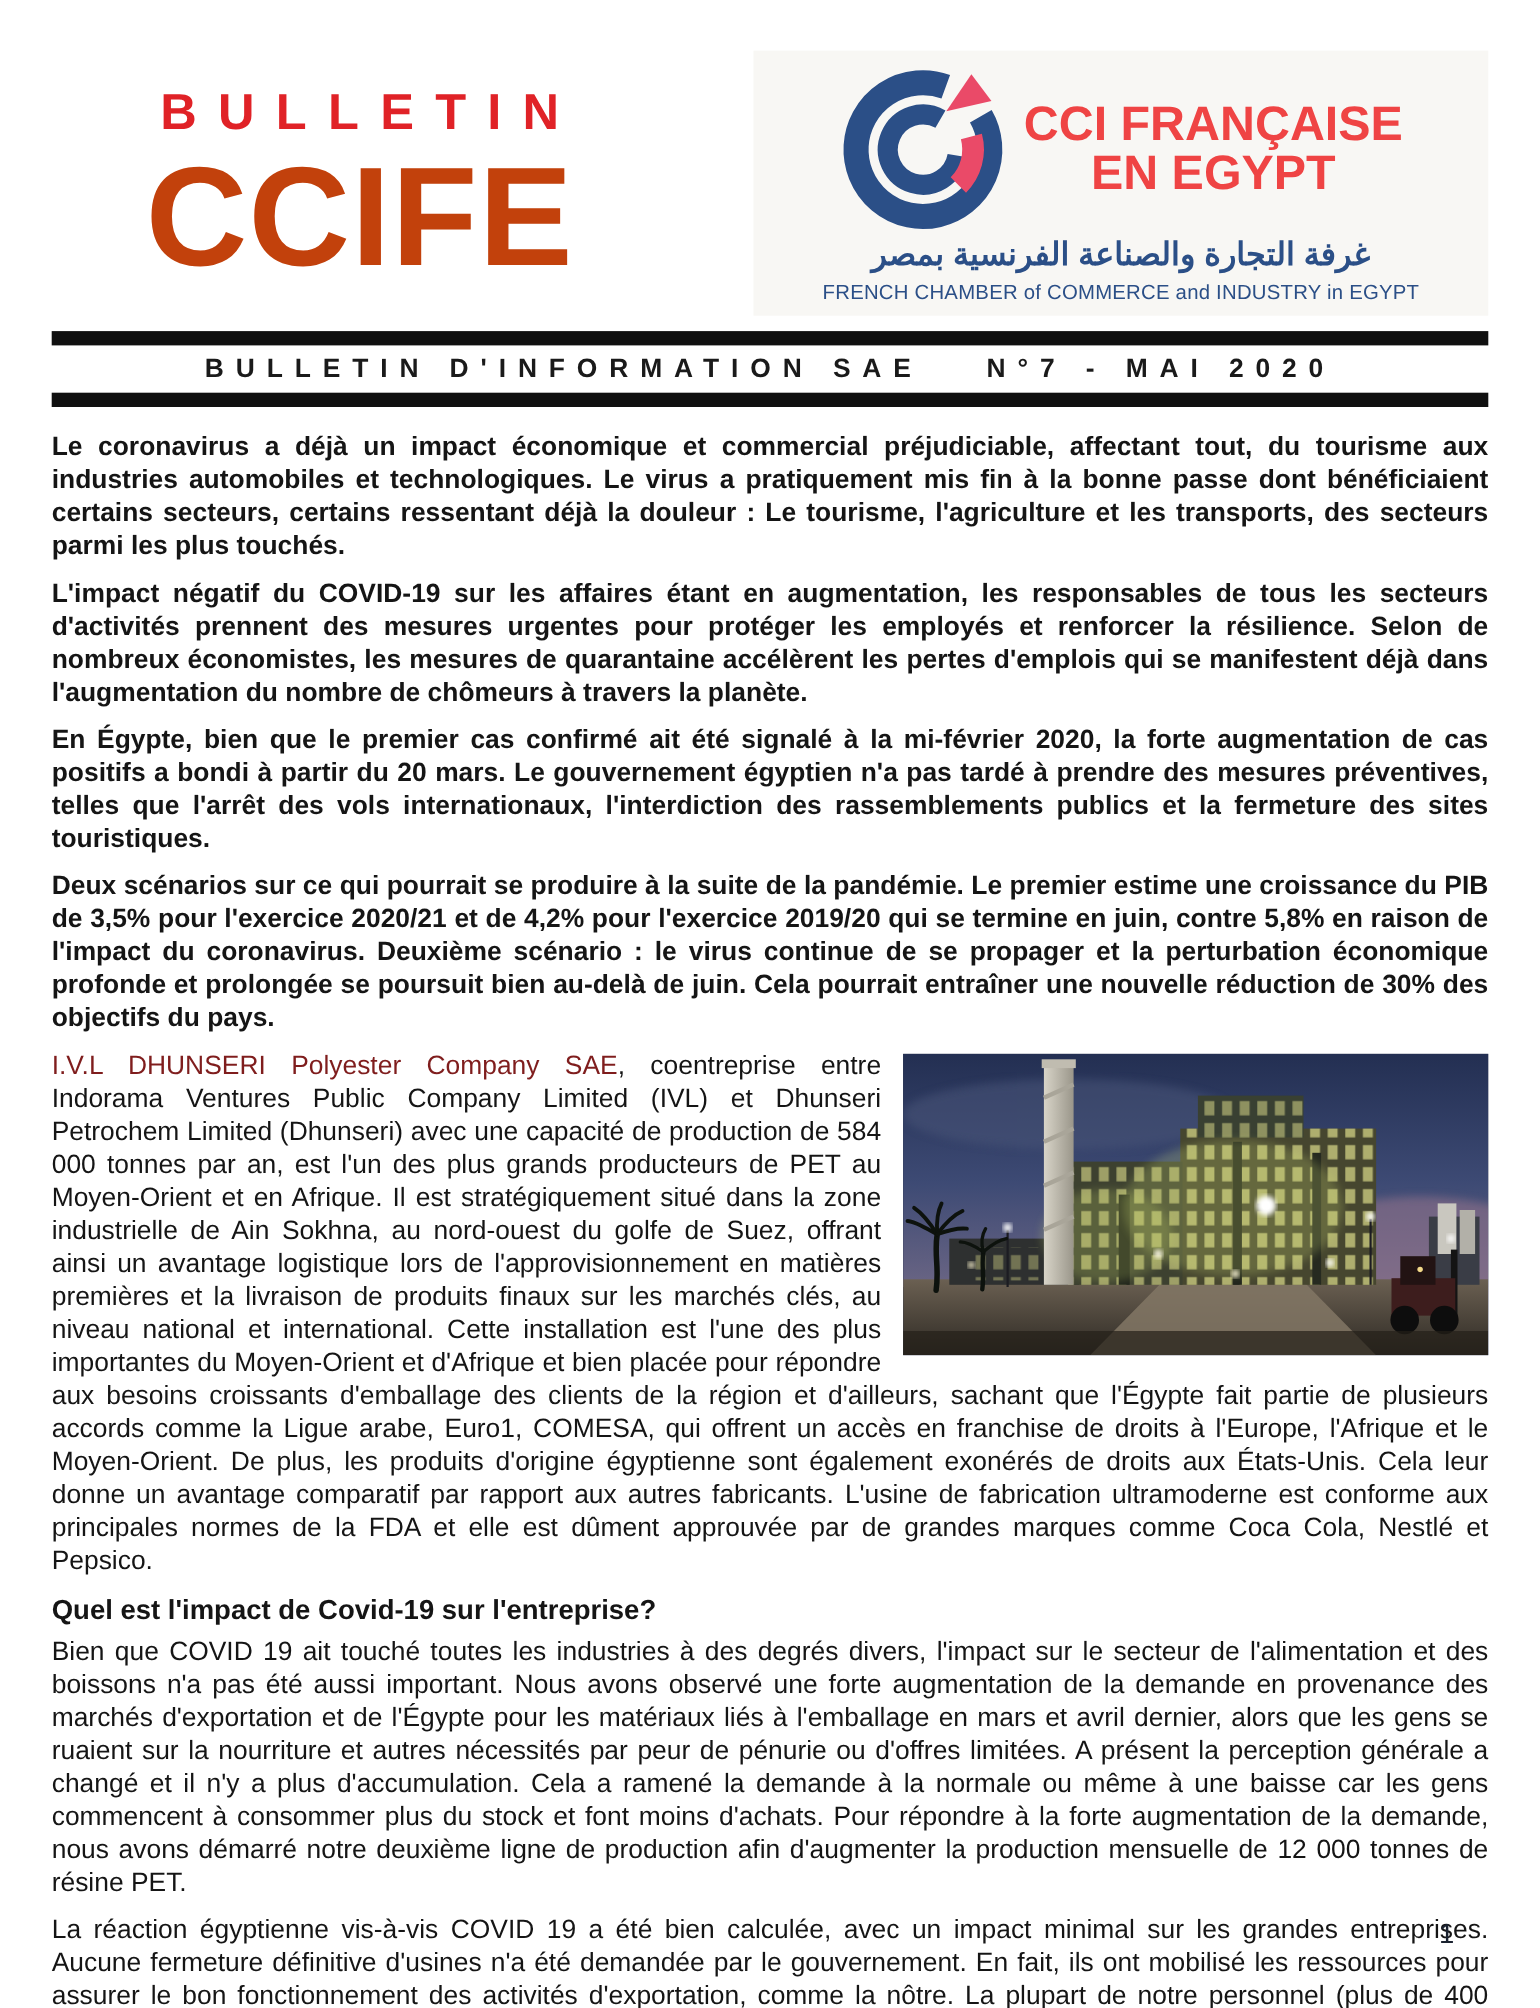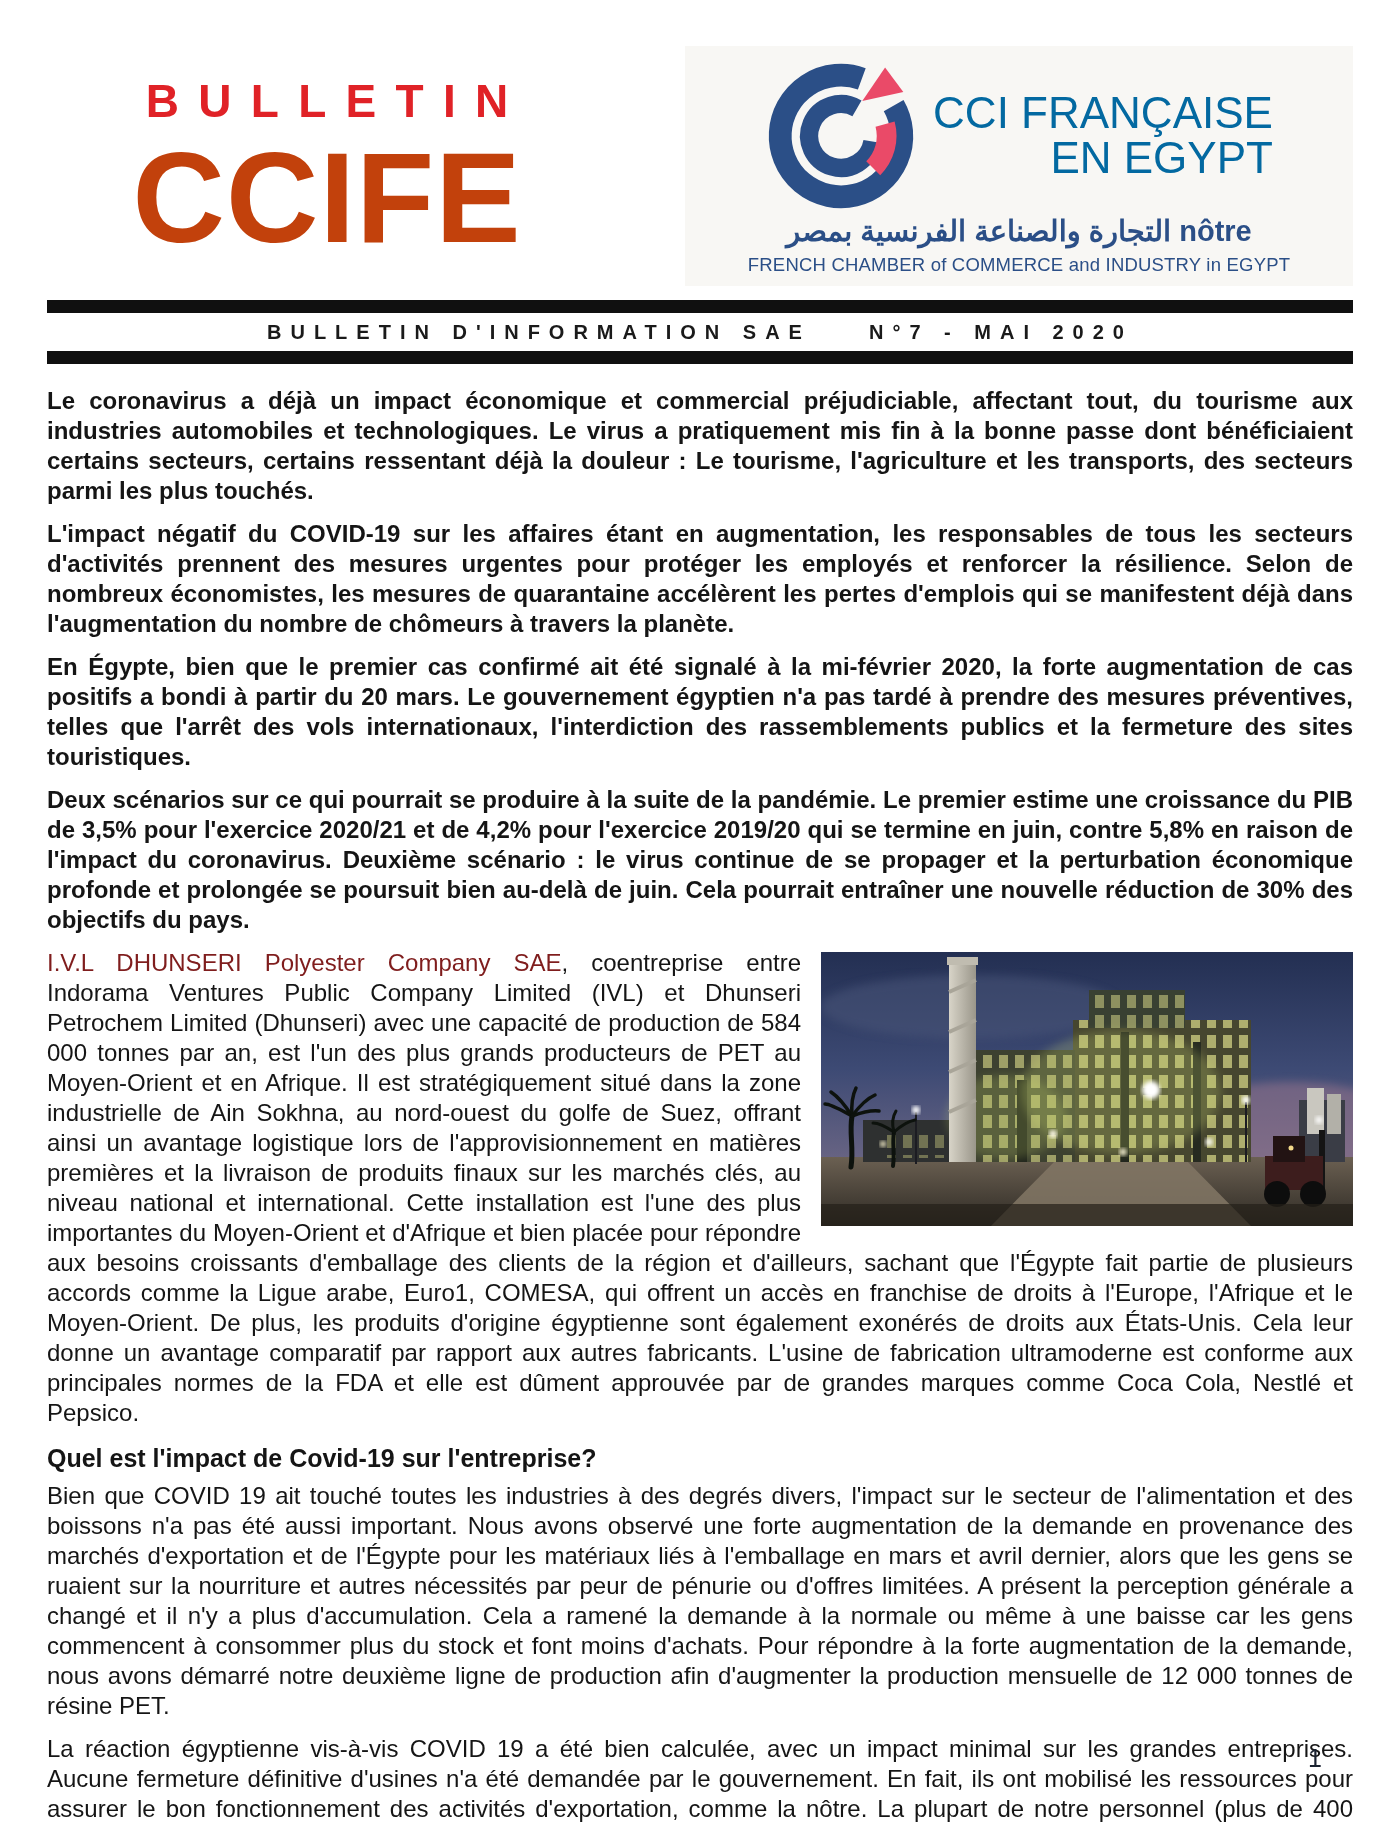--- a/index.html
+++ b/index.html
@@ -42,23 +42,23 @@
   .logo-box {
     flex: 1;
     margin-left: 78px;
     background: #f8f7f4;
     padding: 14px 18px 10px 18px;
     text-align: center;
   }
   .logo-top { display: flex; align-items: center; justify-content: center; }
   .logo-mark { width: 152px; height: 152px; flex: 0 0 auto; margin-right: 16px; }
   .logo-words {
-    text-align: right;
-    color: #0369a1;
-    font-weight: 400;
+    text-align: center;
+    color: #ef4444;
+    font-weight: 700;
     font-size: 44px;
     line-height: 1.02;
     letter-spacing: 0px;
   }
   .logo-arabic {
     color: #2b4f87;
     font-size: 29px;
     font-weight: 700;
     margin-top: 2px;
     direction: rtl;
@@ -73,21 +73,21 @@
 
   
   .banner { margin-top: 14px; }
   .banner .bar { height: 13px; background: #101010; }
   .banner .line {
     display: flex;
     justify-content: center;
     align-items: center;
     padding: 8px 0 7px 0;
     font-weight: 700;
-    font-size: 20px;
+    font-size: 24px;
     color: #1a1a1a;
     letter-spacing: 0.45em;
     white-space: nowrap;
   }
   .banner .line .gap { display: inline-block; width: 58px; }
 
   
   .content { margin-top: 22px; }
   p.para {
     font-size: 24px;
@@ -145,21 +145,21 @@
             <polygon points="64,27 79,5 91,21" fill="#ea4a68"></polygon>
 
             <path d="M 79.0 42.2 A 30 30 0 0 1 71.2 71.2" fill="none" stroke="#ea4a68" stroke-width="13"></path>
           </svg>
         </span>
         <span class="logo-words">
           <div>CCI FRANÇAISE</div>
           <div>EN EGYPT</div>
         </span>
       </div>
-      <div class="logo-arabic">nôtre التجارة والصناعة الفرنسية بمصر</div>
+      <div class="logo-arabic">غرفة التجارة والصناعة الفرنسية بمصر</div>
       <div class="logo-english">FRENCH CHAMBER of COMMERCE and INDUSTRY in EGYPT</div>
     </div>
   </div>
 
   <div class="banner">
     <div class="bar"></div>
     <div class="line">
       <span>BULLETIN D'INFORMATION SAE</span>
       <span class="gap"></span>
       <span>N°7 - MAI 2020</span>

